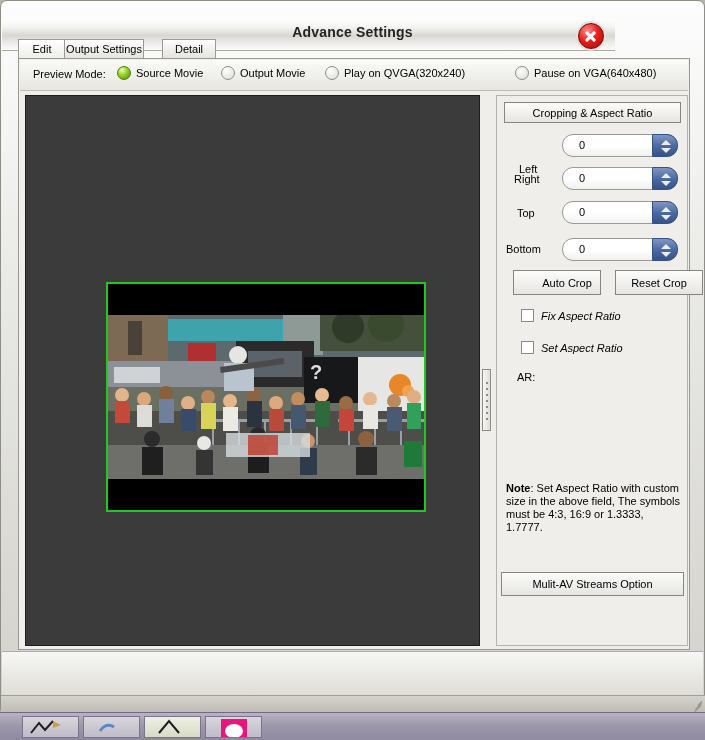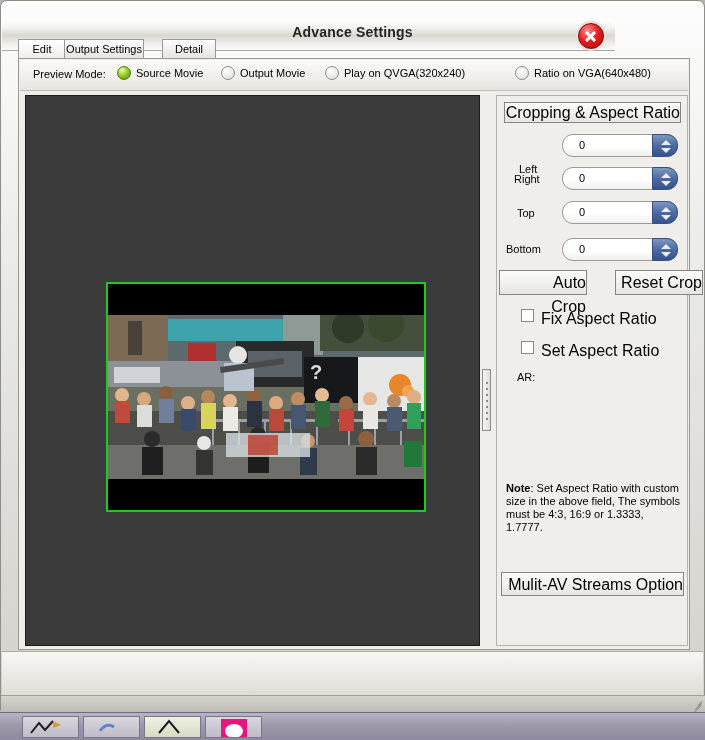--- a/index.html
+++ b/index.html
@@ -54,38 +54,38 @@
   #vidinner{position:absolute;left:0;top:31px;width:316px;height:164px;overflow:hidden;}
   #splitter{position:absolute;left:463px;top:310px;width:9px;height:62px;
             background:linear-gradient(90deg,#f6f6f4,#dededa);border:1px solid #8d8c85;
             box-sizing:border-box;cursor:col-resize;}
   .sdot{position:absolute;left:3px;width:2px;height:2px;background:#6d6c66;border-radius:1px;}
 
   
   #rightpane{position:absolute;left:477px;top:36px;width:192px;height:551px;
              background:#efeeea;border:1px solid #b3b2ab;box-sizing:border-box;}
   .grpbtn{position:absolute;background:linear-gradient(180deg,#fcfcfb,#e6e5e0);
-          border:1px solid #868580;text-align:right;font-size:16px;box-sizing:border-box;cursor:pointer;}
+          border:1px solid #868580;text-align:center;font-size:11px;box-sizing:border-box;cursor:pointer;}
   .fldlabel{position:absolute;font-size:11px;}
   .spin{position:absolute;height:23px;border-radius:11px;
         background:linear-gradient(180deg,#ffffff 0%,#ffffff 52%,#f0f0ee 100%);
         border:1px solid #9b9a94;box-sizing:border-box;
         box-shadow:inset 0 1px 0 #fff;}
   .spinval{position:absolute;left:16px;top:4px;font-size:11px;}
   .spinbtn{position:absolute;right:-1px;top:-1px;width:26px;height:23px;
            border-radius:0 11px 11px 0;
            background:linear-gradient(180deg,#7f96c0 0%,#4d6ba3 50%,#36528a 100%);
            border:1px solid #2c4madde;border:1px solid #33528a;box-sizing:border-box;cursor:pointer;}
   .spinbtn .ar{position:absolute;left:8px;width:0;height:0;border-left:5px solid transparent;
            border-right:5px solid transparent;}
   .spinbtn .up{top:5px;border-bottom:5px solid #e9eef8;}
   .spinbtn .dn{top:13px;border-top:5px solid #e9eef8;}
   .cbox{position:absolute;width:13px;height:13px;background:#fff;border:1px solid #8a8983;
         box-sizing:border-box;cursor:pointer;}
-  .cblabel{position:absolute;font-size:16px;}
+  .cblabel{position:absolute;font-size:11px;font-style:italic;}
   #note{position:absolute;left:9px;top:386px;width:176px;font-size:11px;line-height:13px;}
   #note b{font-weight:bold;}
 
   
   #transport{position:absolute;left:6px;top:592px;width:663px;height:52px;
              background:linear-gradient(180deg,#f3f2ef,#e0dfda);
              border:1px solid #b1b0a9;box-sizing:border-box;}
   #pausebtn{position:absolute;left:26px;top:597px;width:56px;height:24px;
             background:linear-gradient(180deg,#fdfdfc,#e8e7e2);border:1px solid #86857f;
             text-align:center;line-height:23px;font-size:11px;cursor:pointer;box-sizing:border-box;}
@@ -143,21 +143,21 @@
       <div class="radio" style="left:201px;">
         <span class="rdot"></span>
         <span class="rlabel">Output Movie</span>
       </div>
       <div class="radio" style="left:305px;">
         <span class="rdot"></span>
         <span class="rlabel">Play on QVGA(320x240)</span>
       </div>
       <div class="radio" style="left:495px;">
         <span class="rdot"></span>
-        <span class="rlabel">Ratio on VGA(640x480)</span>
+        <span class="rlabel">Pause on VGA(640x480)</span>
       </div>
     </div>
 
     <div id="previewpane">
       <div id="videoframe">
         <div id="vidinner">
           <svg width="316" height="164" viewBox="0 0 316 164">
             <rect x="0" y="0" width="316" height="164" fill="#6b6f62"></rect>
             <rect x="0" y="0" width="316" height="46" fill="#5d6a6d"></rect>
             <rect x="55" y="4" width="120" height="22" fill="#3fa3ad"></rect>
@@ -289,21 +289,21 @@
 
       <div class="fldlabel" style="left:9px;top:147px;">Bottom</div>
       <div class="spin" style="left:65px;top:142px;width:116px;">
         <span class="spinval">0</span>
         <span class="spinbtn">
             <i class="ar up"></i>
             <i class="ar dn"></i>
           </span>
       </div>
 
-      <div class="grpbtn" style="left:2px;top:174px;width:88px;height:25px;line-height:24px;padding-left:20px;">
+      <div class="grpbtn" style="left:16px;top:174px;width:88px;height:25px;line-height:24px;padding-left:20px;">
         <span>Auto Crop</span>
       </div>
       <div class="grpbtn" style="left:118px;top:174px;width:88px;height:25px;line-height:24px;">
         <span>Reset Crop</span>
       </div>
 
       <span class="cbox" style="left:24px;top:213px;"></span>
       <span class="cblabel" style="left:44px;top:214px;">Fix Aspect Ratio</span>
 
       <span class="cbox" style="left:24px;top:245px;"></span>

